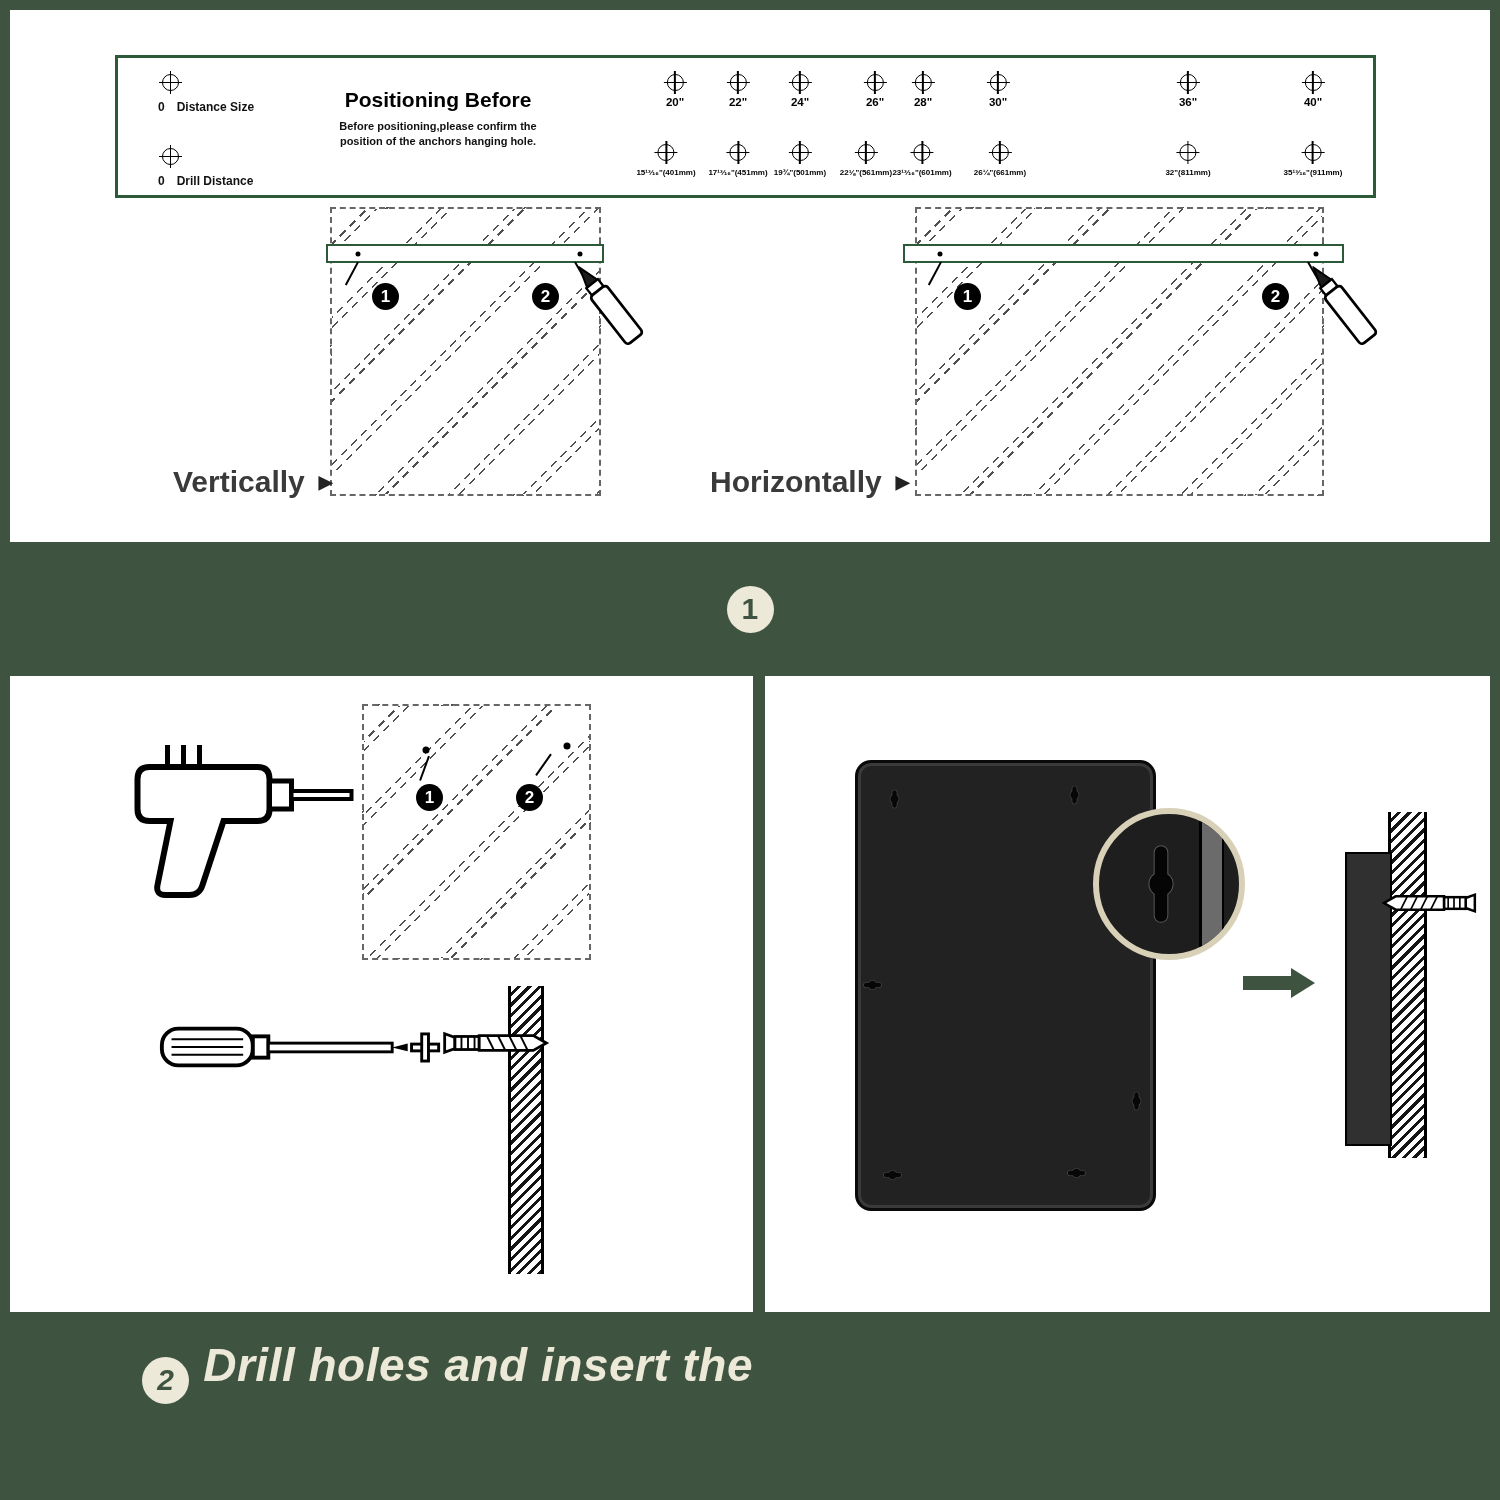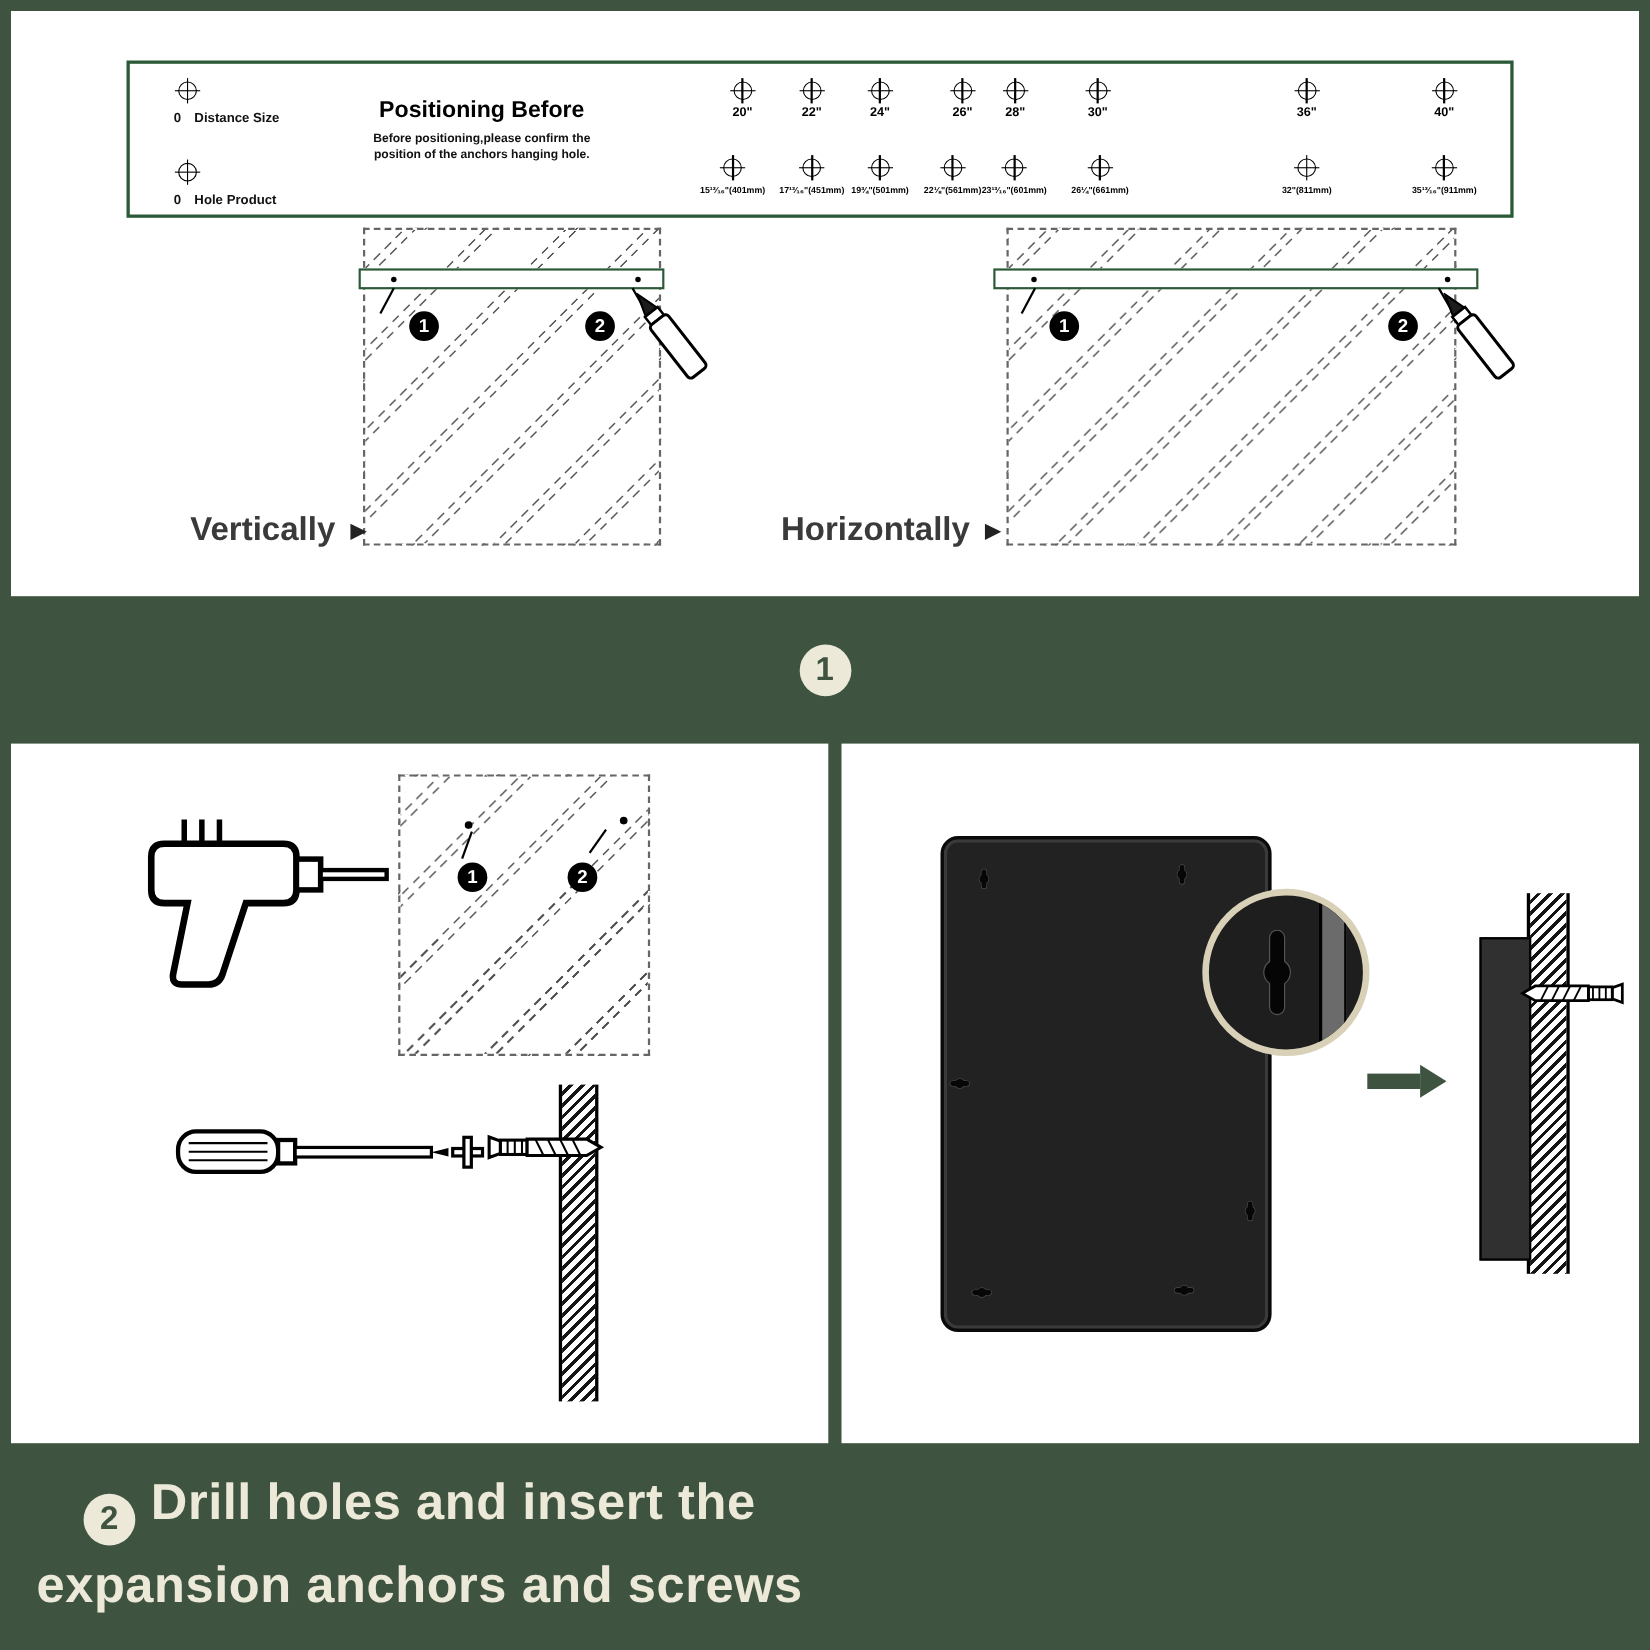--- a/index.html
+++ b/index.html
@@ -35,21 +35,21 @@
   .holedot{position:absolute;width:5px;height:5px;background:#000;border-radius:50%;top:50%;transform:translate(-50%,-50%);}
   .nbadge{position:absolute;width:27px;height:27px;border-radius:50%;background:#000;color:#fff;display:flex;align-items:center;justify-content:center;font-size:17px;font-weight:bold;z-index:4;}
   .lead{position:absolute;width:1.6px;height:26px;background:#000;transform-origin:top center;z-index:3;}
   .dirlabel{position:absolute;font-size:30px;font-weight:bold;color:#3a3a3a;display:flex;align-items:center;gap:14px;}
   .dirlabel .ptr{font-size:18px;color:#222;}
 
   
   .band{position:absolute;color:#ece9d8;font-weight:bold;}
   .band1{left:0;top:542px;width:1500px;height:134px;display:flex;align-items:center;justify-content:center;gap:20px;font-size:45px;letter-spacing:0.5px;}
   .stepnum{display:inline-flex;width:47px;height:47px;border-radius:50%;background:#ece9d8;color:#3e5340;font-weight:bold;font-size:30px;align-items:center;justify-content:center;flex:0 0 auto;}
-  .band2l{left:10px;top:1330px;width:743px;text-align:center;font-size:46px;line-height:70px;letter-spacing:0.5px;}
+  .band2l{left:10px;top:1330px;width:743px;text-align:right;font-size:46px;line-height:70px;letter-spacing:0.5px;font-style:italic;}
   .band2r{left:765px;top:1330px;width:725px;text-align:center;font-size:46px;line-height:70px;letter-spacing:0.5px;}
   .band2l .stepnum,.band2r .stepnum{vertical-align:-9px;margin-right:14px;}
 
   
   .wallbar{position:absolute;border-left:3px solid #000;border-right:3px solid #000;
     background-image:repeating-linear-gradient(135deg,#fff 0 4.5px,#151515 4.5px 7.5px);}
   .svgico{position:absolute;}
 
   
   .mirror{position:absolute;left:90px;top:84px;width:295px;height:445px;border-radius:16px;background:#222;border:3px solid #0a0a0a;box-shadow:inset 0 0 0 3px #3a3a3a;}
@@ -131,21 +131,21 @@
 
     <div class="rulerbox">
       <div class="ch abs" style="left:44px;top:16px"></div>
       <div class="rtext" style="left:40px;top:42px">
         <span>0</span>
         <span>Distance Size</span>
       </div>
       <div class="ch abs" style="left:44px;top:90px"></div>
       <div class="rtext" style="left:40px;top:116px">
         <span>0</span>
-        <span>Hole Product</span>
+        <span>Drill Distance</span>
       </div>
 
       <div class="rtitle">
         <div class="t">Positioning Before</div>
         <div class="n">Before positioning,please confirm the</div>
         <div class="n" style="margin-top:0">position of the anchors hanging hole.</div>
       </div>
 
       <div class="szcol" style="left:557px">
           <div class="ch"></div>
@@ -312,19 +312,18 @@
     <div class="slab"></div>
     <svg class="svgico" style="left:614px;top:208px;width:100px;height:38px;transform:scale(-1,1);z-index:4">
         <use href="#sym-screw"></use>
       </svg>
   </div>
 
   <div class="band band2l">
     <div>
       <span class="stepnum">2</span><span>Drill holes and insert the</span>
     </div>
-    <div>expansion anchors and screws</div>
   </div>
 
   <div class="band band2r">
   </div>
 
 </div>
 
 </body></html>

